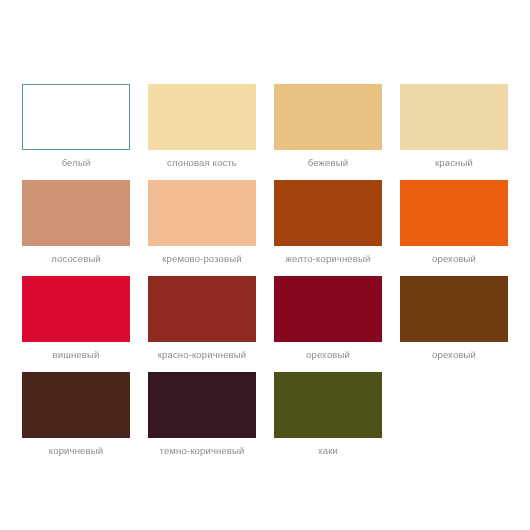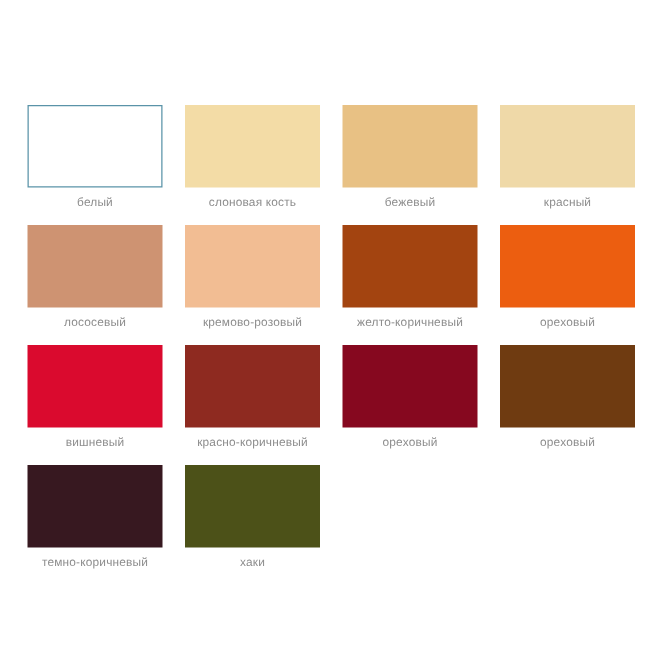--- a/index.html
+++ b/index.html
@@ -114,20 +114,24 @@
       </div>
       <div class="swatch-cell">
         <div class="swatch-chip" style="background-color: rgb(134, 8, 31);"></div>
         <span class="swatch-label">ореховый</span>
       </div>
       <div class="swatch-cell">
         <div class="swatch-chip" style="background-color: rgb(111, 59, 17);"></div>
         <span class="swatch-label">ореховый</span>
       </div>
       <div class="swatch-cell">
+        <div class="swatch-chip" style="background-color: rgb(74, 37, 27);"></div>
+        <span class="swatch-label">коричневый</span>
+      </div>
+      <div class="swatch-cell">
         <div class="swatch-chip" style="background-color: rgb(55, 24, 32);"></div>
         <span class="swatch-label">темно-коричневый</span>
       </div>
       <div class="swatch-cell">
         <div class="swatch-chip" style="background-color: rgb(76, 81, 24);"></div>
         <span class="swatch-label">хаки</span>
       </div>
     </div>
 </div>
 

